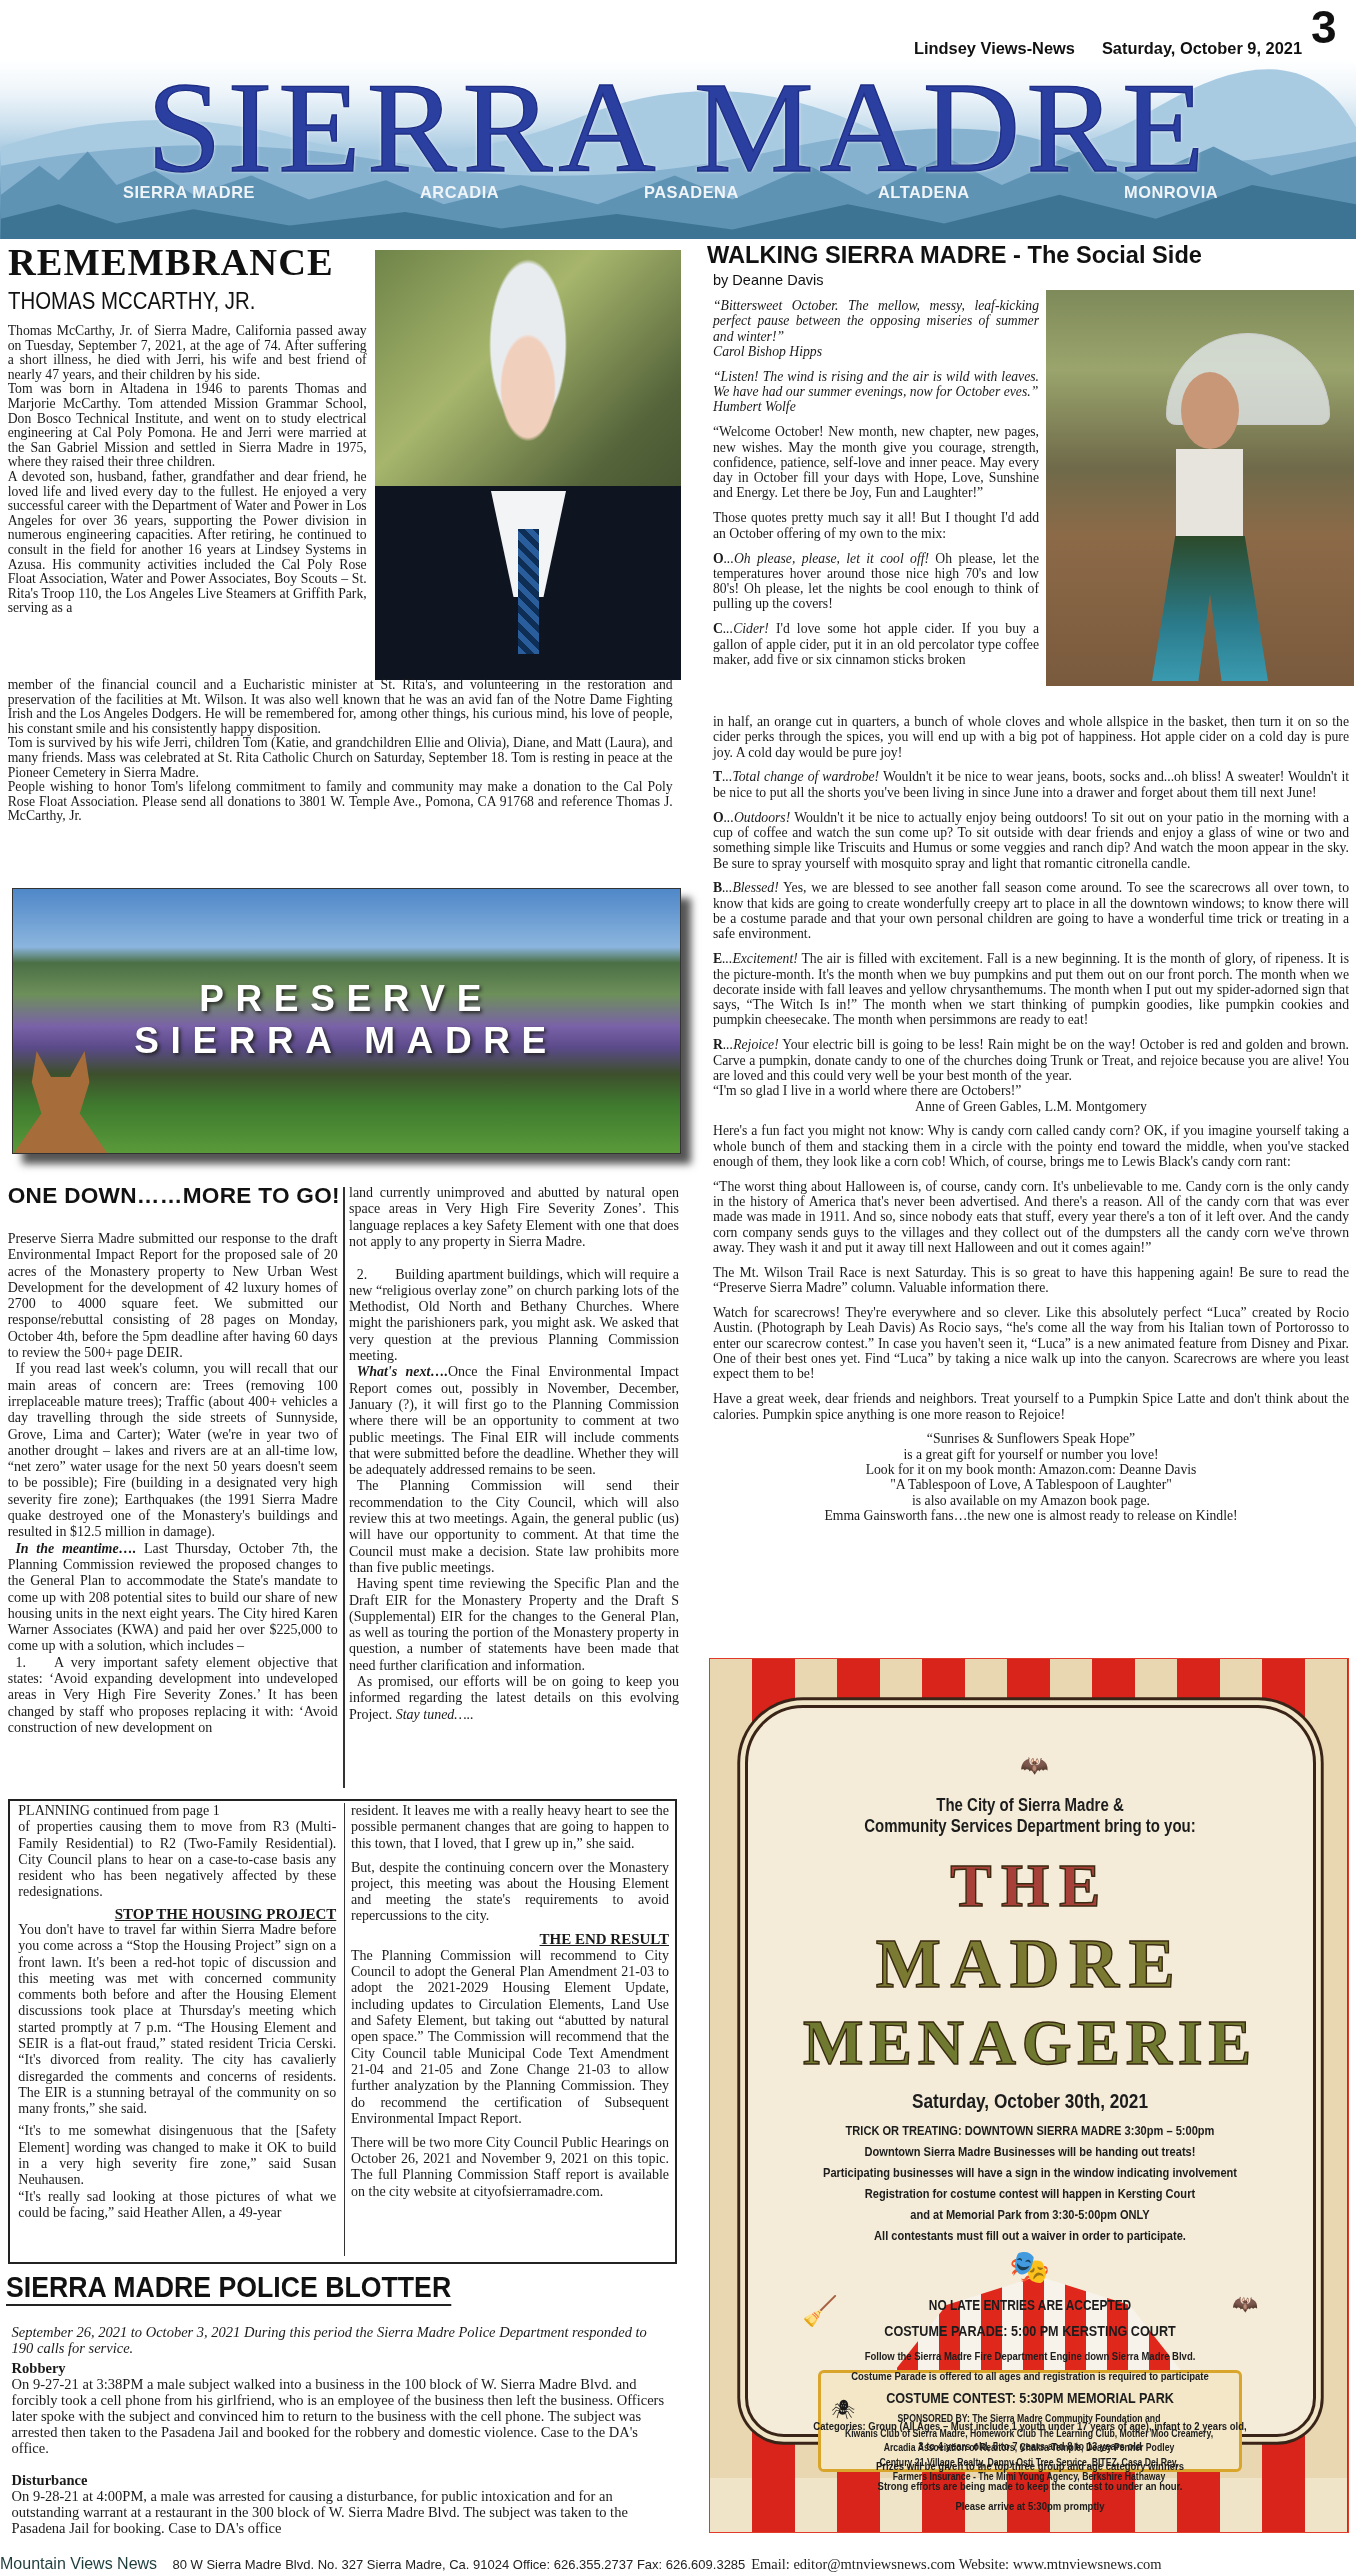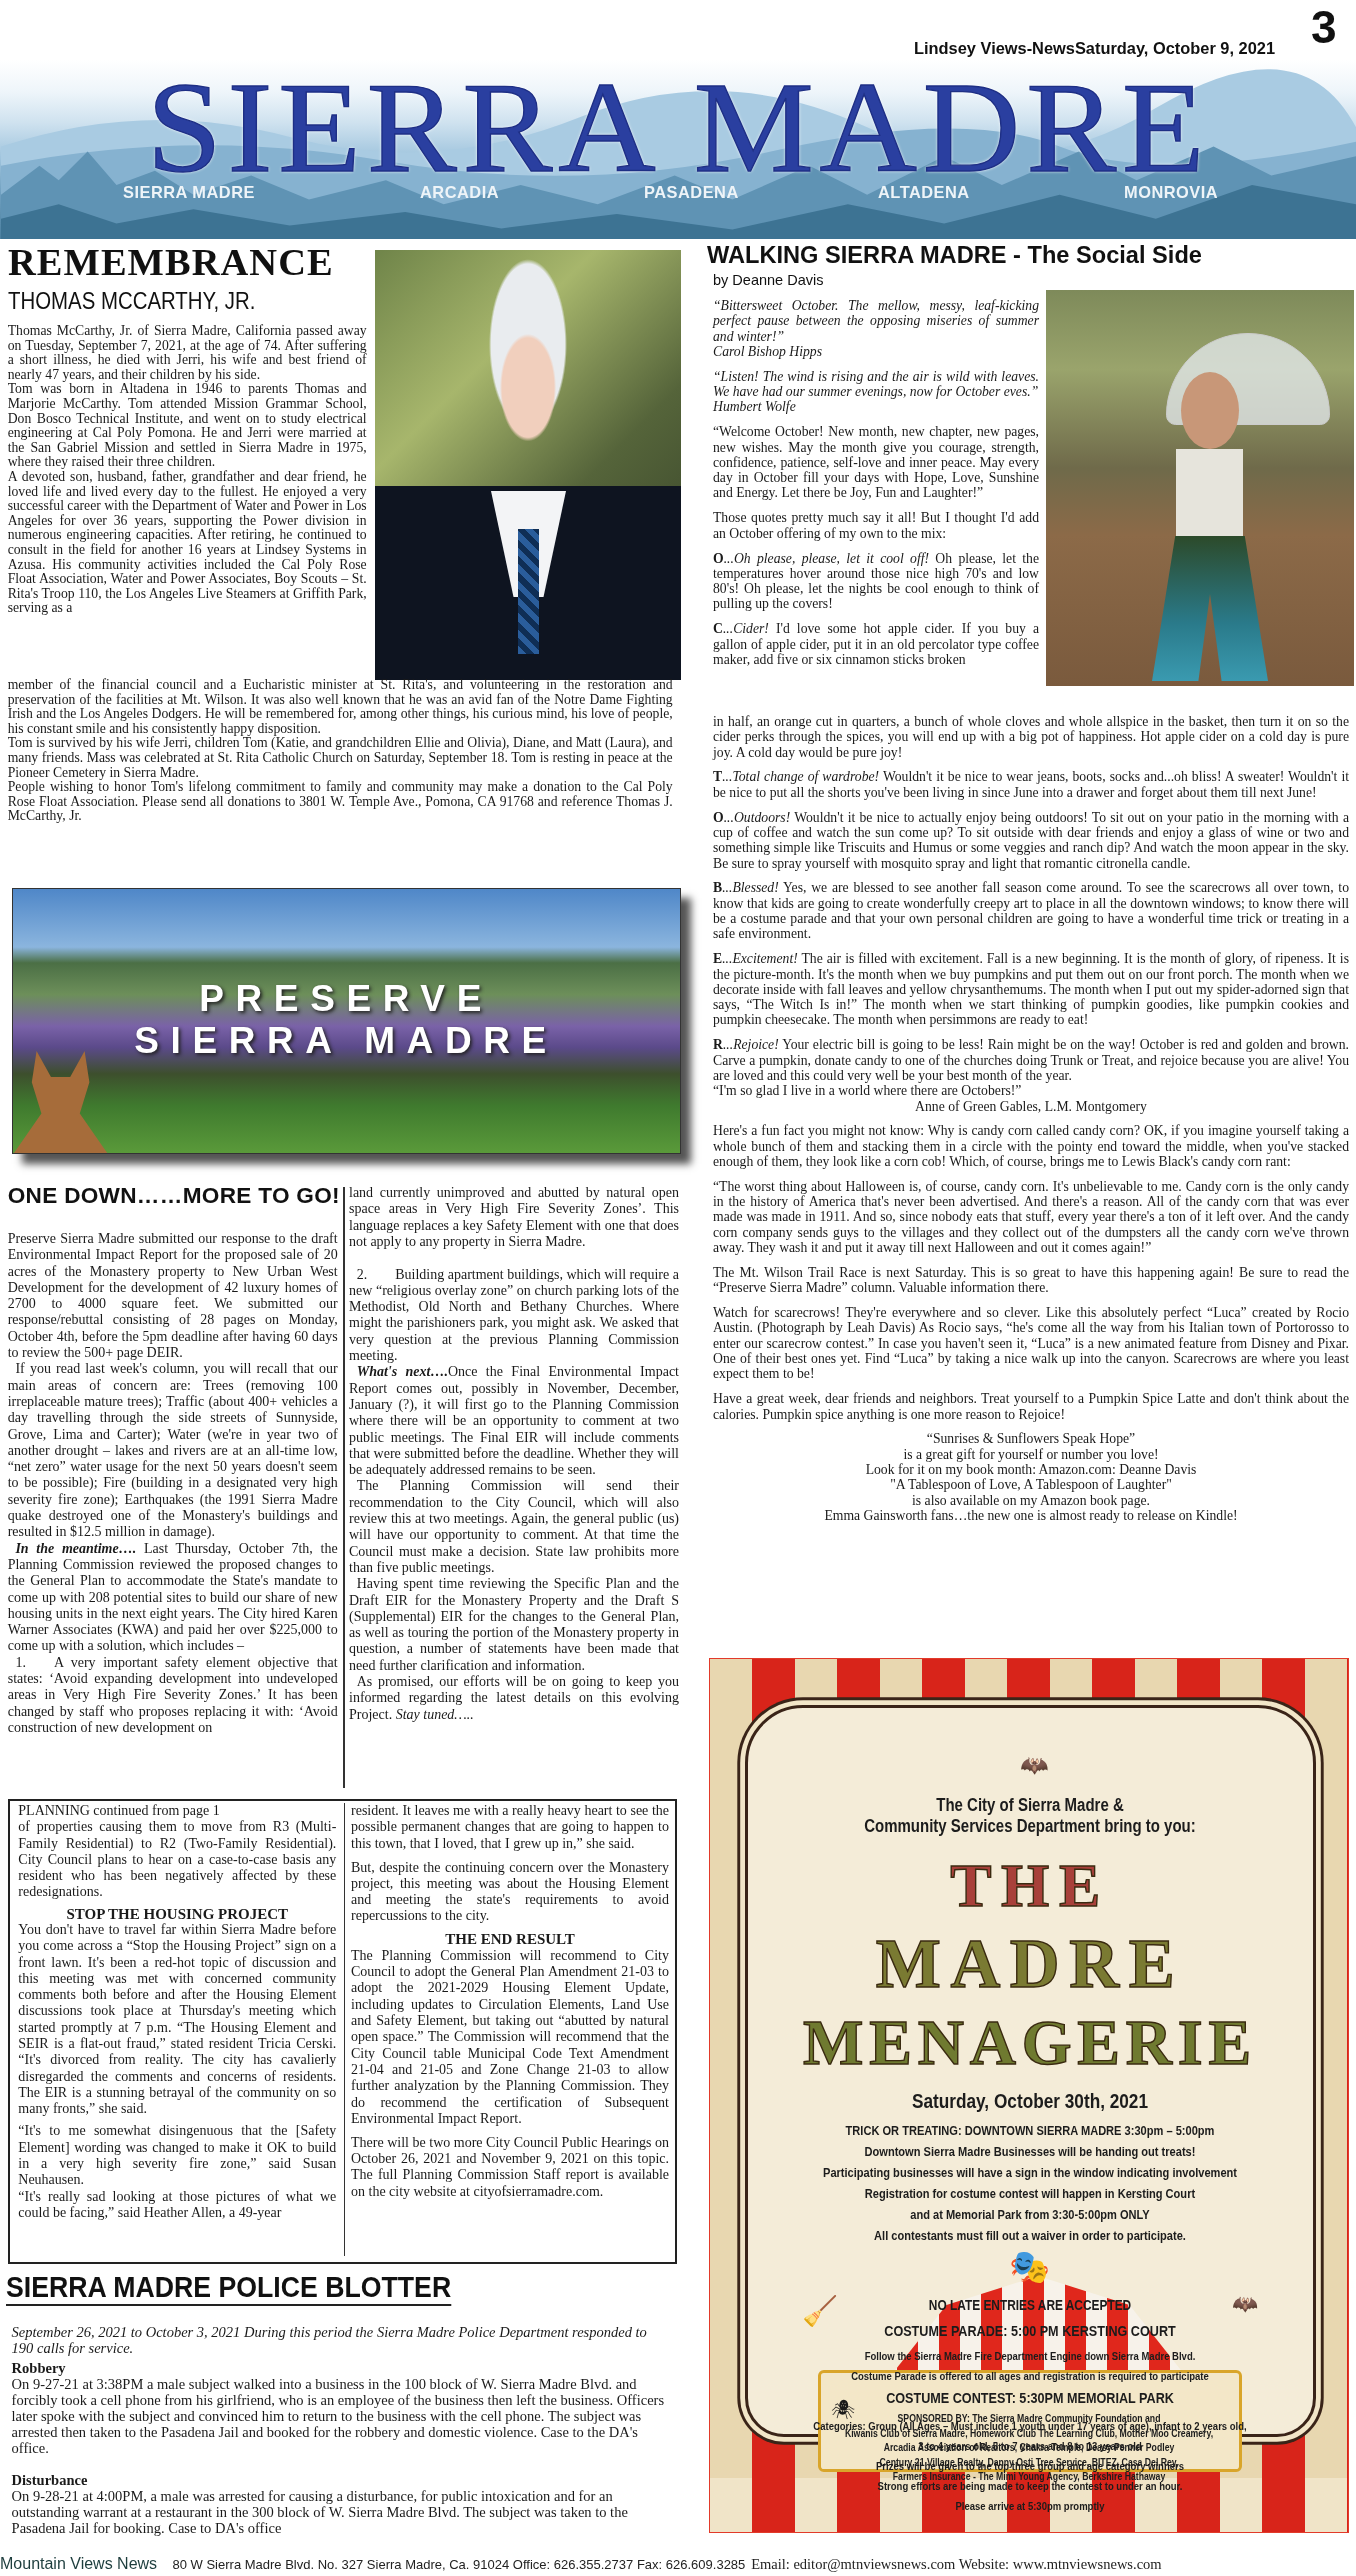--- a/index.html
+++ b/index.html
@@ -3,21 +3,21 @@
 <meta charset="utf-8">
 <style>
   * { box-sizing: border-box; margin: 0; padding: 0; }
   html, body { width: 1357px; height: 2576px; background: #fff; overflow: hidden; }
   body { position: relative; font-family: "Liberation Serif", serif; color: #1a1a1a; }
   .abs { position: absolute; }
 
   
   #page-num { left: 1311px; top: 0px; font: bold 46px "Liberation Sans", sans-serif; color: #111; }
   #top-line { left: 914px; top: 39px; font: bold 16.4px "Liberation Sans", sans-serif; color: #111; white-space: nowrap; }
-  #top-line span + span { }
+  #top-line span + span { margin-left: 27px; }
   #masthead { left: 0; top: 60px; width: 1357px; height: 179px; overflow: hidden;
     background: linear-gradient(180deg, #ffffff 0%, #eef5fa 18%, #cfe2ef 35%, #9fc4dd 55%, #6e9fbf 75%, #4a7f9f 100%); }
   #masthead svg { position: absolute; left: 0; top: 0; }
   #masthead-title { position: absolute; left: 0; width: 1357px; top: 0px; text-align: center;
     font: 135px "Liberation Serif", serif; color: #2a3fa0; letter-spacing: 5.8px; line-height: 135px;
     -webkit-text-stroke: 1.4px #1e2f85; text-shadow: 0 0 3.9px #fff, 0 0 1.9px #fff; transform: scaleY(0.95); }
   .town { position: absolute; top: 123px; font: bold 16.4px "Liberation Sans", sans-serif; color: #eef4f8; letter-spacing: 0.5px; }
 
   
   .body-text { font-size: 13.7px; line-height: 14.6px; text-align: justify; hyphens: auto; }
@@ -50,21 +50,21 @@
   #onedown-col2 { left: 349px; top: 1185px; width: 330px; }
   #onedown-divider { left: 343px; top: 1187px; width: 1.9px; height: 601px; background: #333; }
   .ob { font-size: 14px; line-height: 16.3px; }
 
   
   #planning-box { left: 7.7px; top: 1799px; width: 669px; height: 465px; border: 2.9px solid #222; }
   #planning-col1 { left: 18.3px; top: 1803px; width: 318px; }
   #planning-col2 { left: 351px; top: 1803px; width: 318px; }
   #planning-divider { left: 344px; top: 1803px; width: 1.4px; height: 453px; background: #333; }
   .pb { font-size: 14px; line-height: 16.3px; }
-  .pb h4 { font-size: 15px; font-weight: bold; line-height: 15.4px; text-align: center; }
+  .pb h4 { font-size: 15px; font-weight: bold; line-height: 15.4px; text-align: right; text-decoration: underline; }
 
   
   #blotter-title { left: 5.8px; top: 2271px; font: bold 29px "Liberation Sans", sans-serif; color: #111; border-bottom: 2.9px solid #222; padding-bottom: 0px; line-height: 33px; transform: scaleX(0.92); transform-origin: left; }
   #blotter-intro { left: 11.6px; top: 2324px; width: 636px; font: italic 14.5px "Liberation Serif", serif; line-height: 16px; }
   #blotter-items { left: 11.6px; top: 2360px; width: 665px; }
   .bl { font-size: 14.5px; line-height: 16px; text-align: left; }
   .bl h5 { font-size: 14.5px; font-weight: bold; line-height: 16.4px; }
 
   
   #footer { left: 0; top: 2555px; width: 1241px; white-space: nowrap; }

